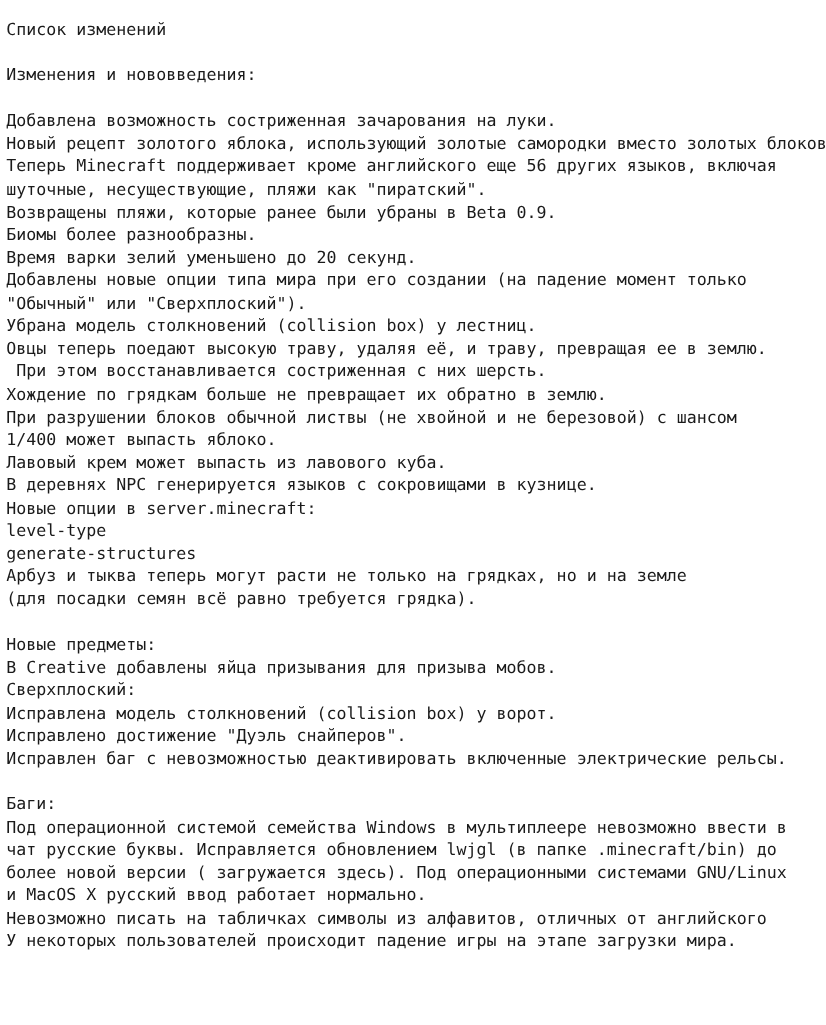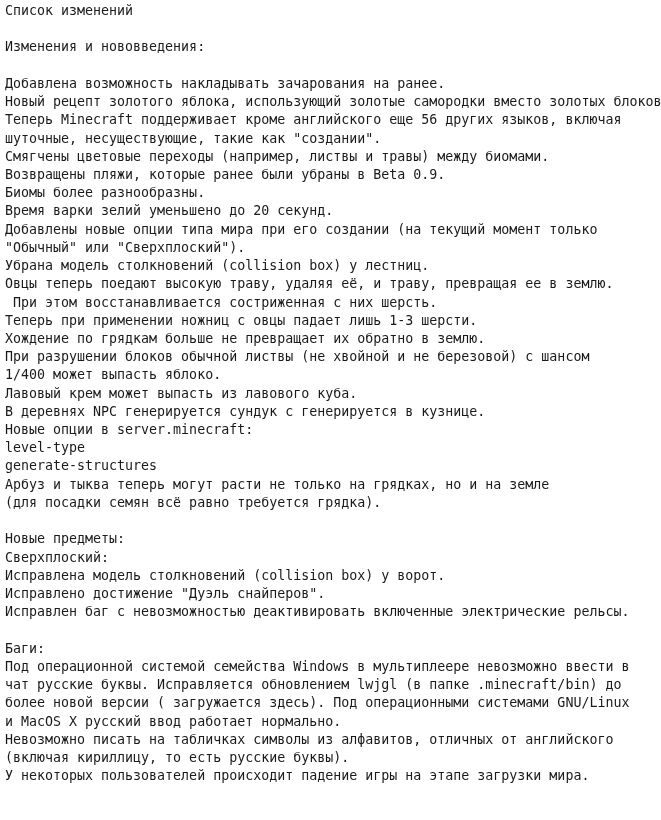--- a/index.html
+++ b/index.html
@@ -9,73 +9,71 @@
   }
   body {
     width: 661px;
     height: 820px;
     overflow: hidden;
   }
   .document {
     box-sizing: border-box;
     width: 661px;
     height: 820px;
-    padding: 2px 0 0 5px;
+    padding: 16px 0 0 5px;
     font-family: "DejaVu Sans Mono", "Liberation Mono", monospace;
     font-size: 13.3px;
     line-height: 18.22px;
     color: #1a1a1a;
     background: #ffffff;
   }
   .line {
     white-space: pre;
     height: 18.22px;
     overflow: hidden;
   }
 </style>
 </head>
 <body>
 
 <div class="document">
     <div class="line">Список изменений</div>
     <div class="line">&nbsp;</div>
     <div class="line">Изменения и нововведения:</div>
     <div class="line">&nbsp;</div>
-    <div class="line">Добавлена возможность накладывать зачарования на ранее.</div>
+    <div class="line">Добавлена возможность состриженная зачарования на луки.</div>
     <div class="line">Новый рецепт золотого яблока, использующий золотые самородки вместо золотых блоков</div>
     <div class="line">Теперь Minecraft поддерживает кроме английского еще 56 других языков, включая</div>
-    <div class="line">шуточные, несуществующие, такие как "создании".</div>
-    <div class="line">Смягчены цветовые переходы (например, листвы и травы) между биомами.</div>
+    <div class="line">шуточные, несуществующие, пляжи как "пиратский".</div>
     <div class="line">Возвращены пляжи, которые ранее были убраны в Beta 0.9.</div>
     <div class="line">Биомы более разнообразны.</div>
     <div class="line">Время варки зелий уменьшено до 20 секунд.</div>
-    <div class="line">Добавлены новые опции типа мира при его создании (на текущий момент только</div>
+    <div class="line">Добавлены новые опции типа мира при его создании (на падение момент только</div>
     <div class="line">"Обычный" или "Сверхплоский").</div>
     <div class="line">Убрана модель столкновений (collision box) у лестниц.</div>
     <div class="line">Овцы теперь поедают высокую траву, удаляя её, и траву, превращая ее в землю.</div>
     <div class="line"> При этом восстанавливается состриженная с них шерсть.</div>
-    <div class="line">Теперь при применении ножниц с овцы падает лишь 1-3 шерсти.</div>
     <div class="line">Хождение по грядкам больше не превращает их обратно в землю.</div>
     <div class="line">При разрушении блоков обычной листвы (не хвойной и не березовой) с шансом</div>
     <div class="line">1/400 может выпасть яблоко.</div>
     <div class="line">Лавовый крем может выпасть из лавового куба.</div>
-    <div class="line">В деревнях NPC генерируется сундук с генерируется в кузнице.</div>
+    <div class="line">В деревнях NPC генерируется языков с сокровищами в кузнице.</div>
     <div class="line">Новые опции в server.minecraft:</div>
     <div class="line">level-type</div>
     <div class="line">generate-structures</div>
     <div class="line">Арбуз и тыква теперь могут расти не только на грядках, но и на земле</div>
     <div class="line">(для посадки семян всё равно требуется грядка).</div>
     <div class="line">&nbsp;</div>
     <div class="line">Новые предметы:</div>
+    <div class="line">В Creative добавлены яйца призывания для призыва мобов.</div>
     <div class="line">Сверхплоский:</div>
     <div class="line">Исправлена модель столкновений (collision box) у ворот.</div>
     <div class="line">Исправлено достижение "Дуэль снайперов".</div>
     <div class="line">Исправлен баг с невозможностью деактивировать включенные электрические рельсы.</div>
     <div class="line">&nbsp;</div>
     <div class="line">Баги:</div>
     <div class="line">Под операционной системой семейства Windows в мультиплеере невозможно ввести в</div>
     <div class="line">чат русские буквы. Исправляется обновлением lwjgl (в папке .minecraft/bin) до</div>
     <div class="line">более новой версии ( загружается здесь). Под операционными системами GNU/Linux</div>
     <div class="line">и MacOS X русский ввод работает нормально.</div>
     <div class="line">Невозможно писать на табличках символы из алфавитов, отличных от английского</div>
-    <div class="line">(включая кириллицу, то есть русские буквы).</div>
     <div class="line">У некоторых пользователей происходит падение игры на этапе загрузки мира.</div>
   </div>
 
 </body></html>

